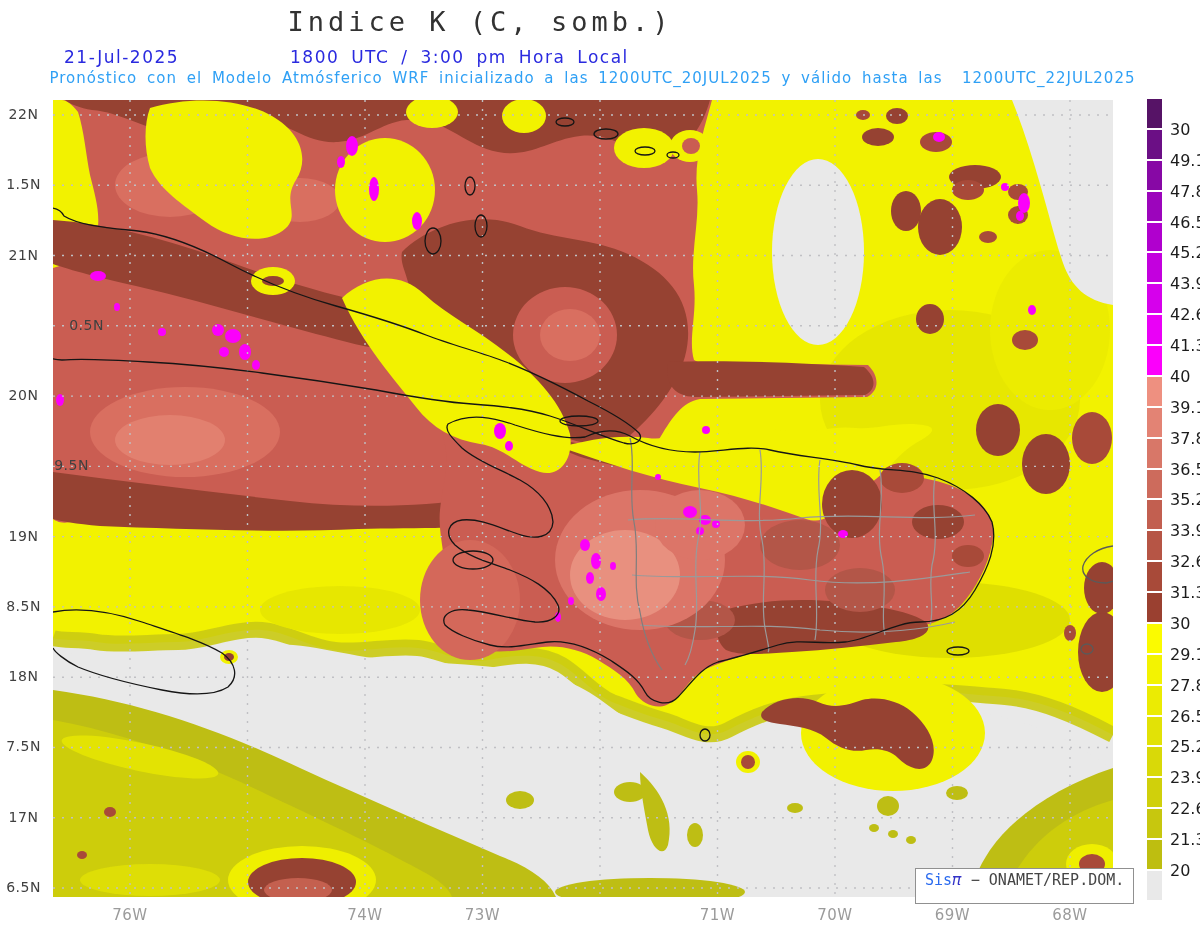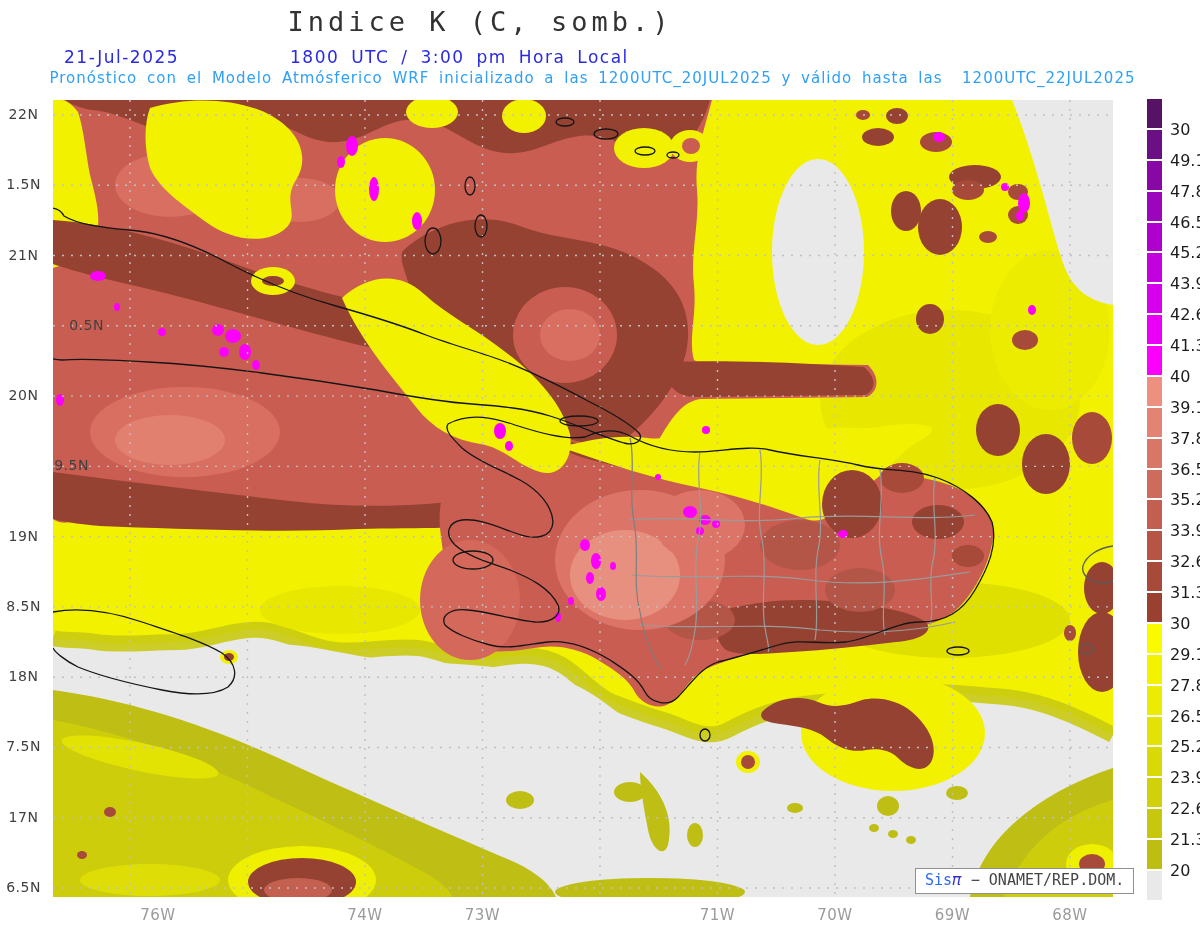--- a/index.html
+++ b/index.html
@@ -13,21 +13,21 @@
   #time-label{left:290px;}
   #subtitle{top:69px;left:0;width:1185px;text-align:center;font-size:15px;letter-spacing:1px;
             word-spacing:4px;color:#2FA0F5;white-space:pre;}
   #map-svg{left:53px;top:100px;}
   .lat-label{width:45px;text-align:center;font-size:14px;color:#404040;letter-spacing:0.5px;}
   .lon-label{width:44px;text-align:center;font-size:15px;color:#9B9B9B;letter-spacing:0.5px;}
   #colorbar{left:1146px;top:98px;width:17px;}
   .cb-seg{width:17px;height:30.88px;box-sizing:border-box;border:1px solid #ffffff;}
   .cb-label{position:absolute;left:1170px;font-size:16px;color:#1C1C1C;}
   #watermark{left:915px;top:868px;background:#ffffff;border:1px solid #909090;
-             padding:1px 9px 4px 9px;font-family:"DejaVu Sans Mono",monospace;font-size:15px;
+             padding:1px 9px 14px 9px;font-family:"DejaVu Sans Mono",monospace;font-size:15px;
              color:#454545;white-space:nowrap;}
   #watermark .brand{color:#2B6BEF;}
   #watermark .pi{color:#3434C8;font-style:italic;font-size:16px;}
 </style>
 </head>
 <body>
 
 <div id="stage">
 
   <div id="title" class="abs">Indice K (C, somb.)</div>
@@ -262,21 +262,21 @@
       <div class="abs lat-label" style="left: 1px; top: 387.091px;">20N</div>
       <div class="abs lat-label" style="left: 1px; top: 457.363px; margin-left: 48px;">9.5N</div>
       <div class="abs lat-label" style="left: 1px; top: 527.636px;">19N</div>
       <div class="abs lat-label" style="left: 1px; top: 597.909px;">8.5N</div>
       <div class="abs lat-label" style="left: 1px; top: 668.182px;">18N</div>
       <div class="abs lat-label" style="left: 1px; top: 738.454px;">7.5N</div>
       <div class="abs lat-label" style="left: 1px; top: 808.727px;">17N</div>
       <div class="abs lat-label" style="left: 1px; top: 879px;">6.5N</div>
     </div>
   <div id="lon-axis">
-      <div class="abs lon-label" style="left: 108px; top: 906px; margin-left: 28px;">76W</div>
+      <div class="abs lon-label" style="left: 108px; top: 906px;">76W</div>
       <div class="abs lon-label" style="left: 225.5px; top: 946px;">75W</div>
       <div class="abs lon-label" style="left: 343px; top: 906px;">74W</div>
       <div class="abs lon-label" style="left: 460.5px; top: 906px;">73W</div>
       <div class="abs lon-label" style="left: 578px; top: 950px; text-align: right;">72W</div>
       <div class="abs lon-label" style="left: 695.5px; top: 906px;">71W</div>
       <div class="abs lon-label" style="left: 813px; top: 906px;">70W</div>
       <div class="abs lon-label" style="left: 930.5px; top: 906px;">69W</div>
       <div class="abs lon-label" style="left: 1048px; top: 906px;">68W</div>
     </div>
 

